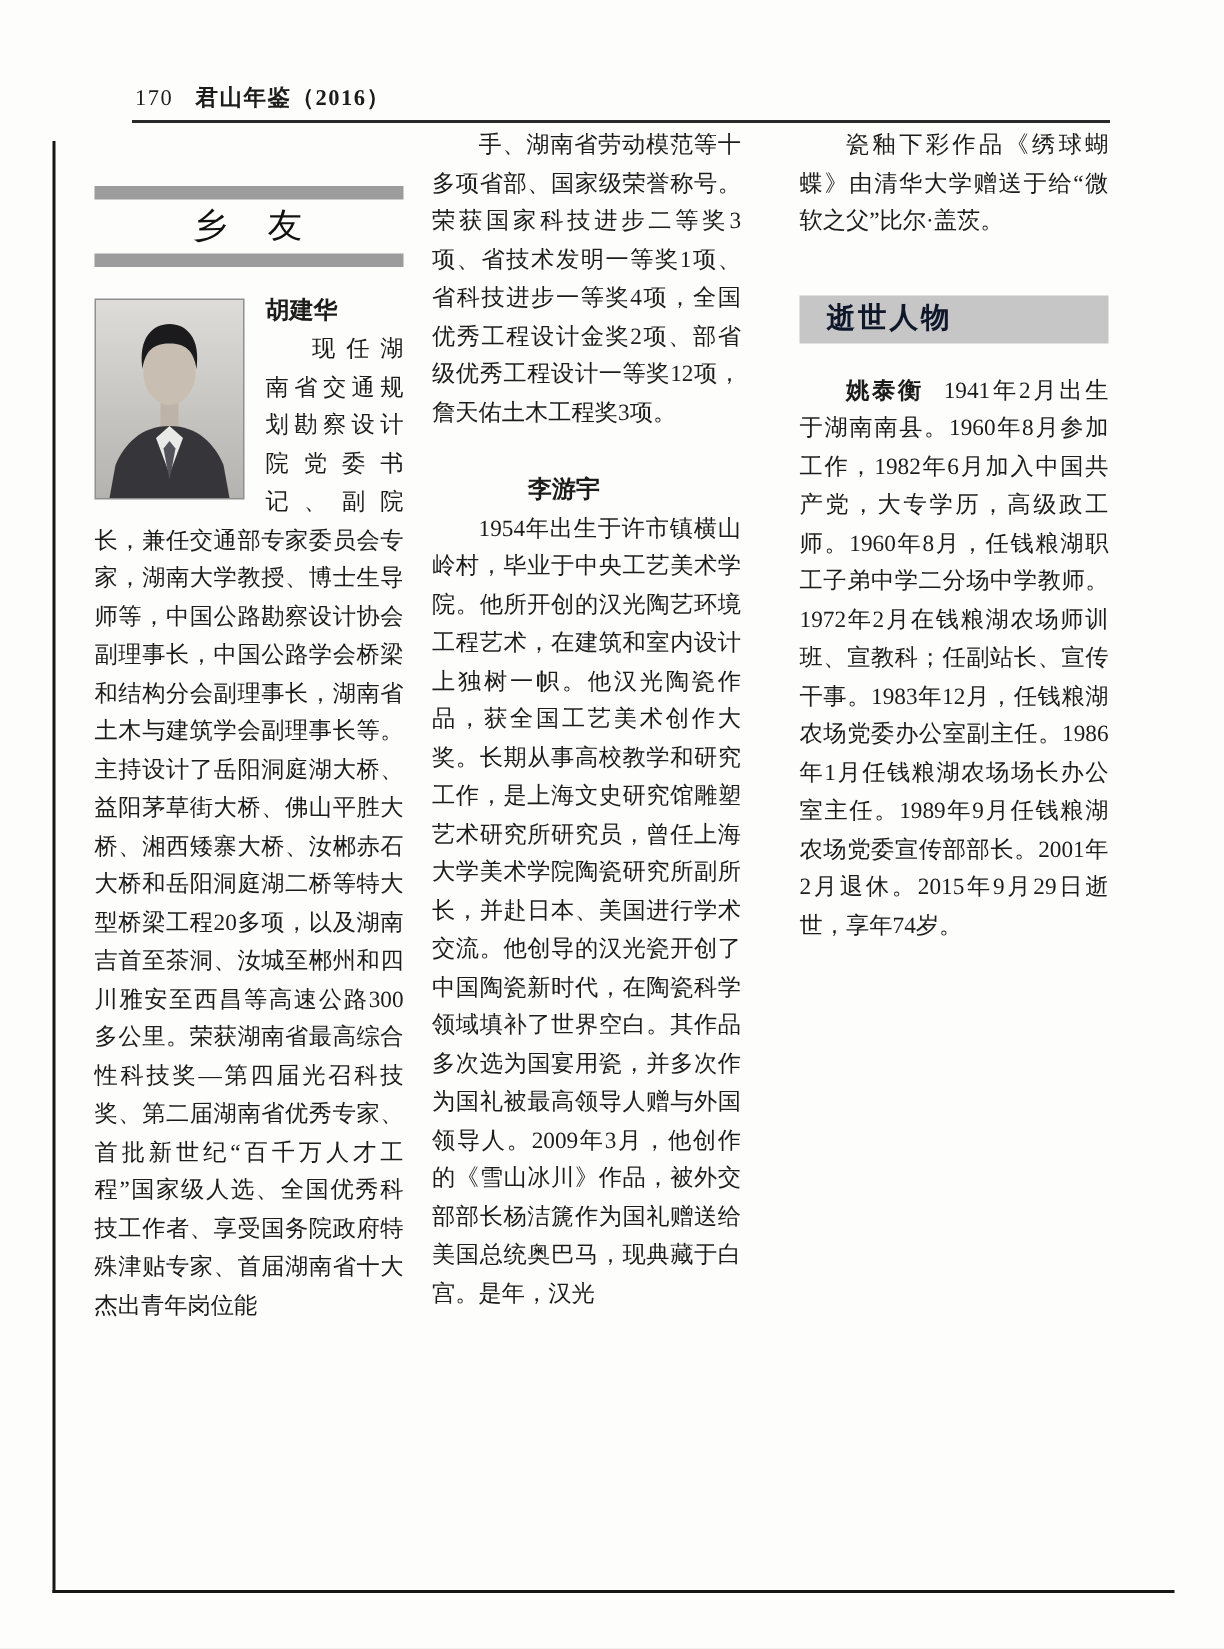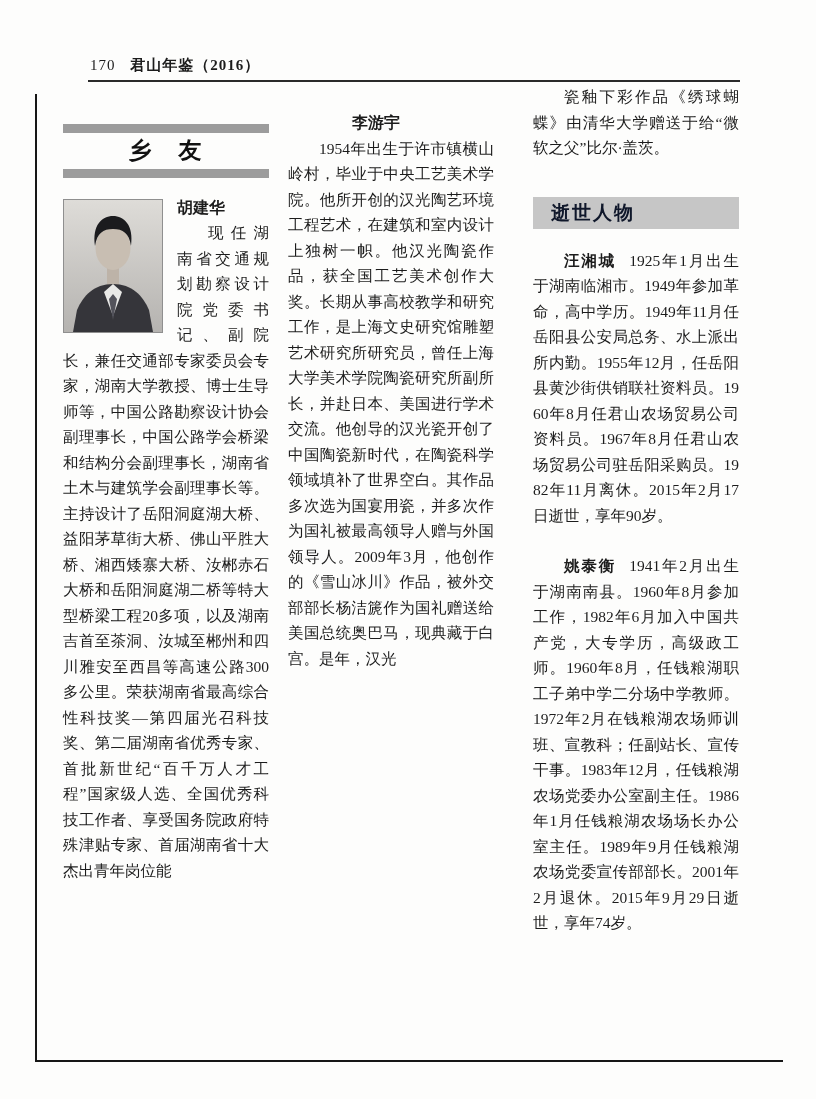--- a/index.html
+++ b/index.html
@@ -28,21 +28,21 @@
   .col3 { left:533px; top:84px; }
 
   .col p { margin:0; text-indent:2em; }
 
   
   .section-title-block { margin:6px 0 17px 0; }
   .decor-bar { height:9px; background:#9c9c9c; }
   .section-title {
     margin:5px 0; text-align:center;
     font-family:"Liberation Sans","DejaVu Sans",sans-serif;
-    font-size:23px; font-weight:bold; letter-spacing:2px; color:#111;
+    font-size:23px; font-weight:normal; letter-spacing:2px; color:#111;
   }
 
   
   .photo { float:left; width:100px; height:134px; margin:4px 14px 8px 0;
            border:1px solid #8f8f8f; box-sizing:border-box; overflow:hidden; }
   .photo svg { display:block; }
   .pname { font-weight:bold; font-size:16px; line-height:25.5px; }
 
   
   .pname2 { font-weight:bold; font-size:16px; line-height:25.5px;
@@ -97,31 +97,29 @@
           <ellipse cx="49" cy="48" rx="17.5" ry="22" fill="#c8beb2"></ellipse>
           <path d="M31 46 C 28 25 38 16 49 16 C 60 16 70 25 67 46 C 65 33 59 29 49 29 C 39 29 33 33 31 46 Z" fill="#1b1b1e"></path>
         </svg>
       </div>
       <div class="pname">胡建华</div>
       <p>现任湖南省交通规划勘察设计院党委书记、副院长，兼任交通部专家委员会专家，湖南大学教授、博士生导师等，中国公路勘察设计协会副理事长，中国公路学会桥梁和结构分会副理事长，湖南省土木与建筑学会副理事长等。主持设计了岳阳洞庭湖大桥、益阳茅草街大桥、佛山平胜大桥、湘西矮寨大桥、汝郴赤石大桥和岳阳洞庭湖二桥等特大型桥梁工程20多项，以及湖南吉首至茶洞、汝城至郴州和四川雅安至西昌等高速公路300多公里。荣获湖南省最高综合性科技奖—第四届光召科技奖、第二届湖南省优秀专家、首批新世纪“百千万人才工程”国家级人选、全国优秀科技工作者、享受国务院政府特殊津贴专家、首届湖南省十大杰出青年岗位能</p>
     </div>
   </section>
 
   <section class="col col2">
+    <p>手、湖南省劳动模范等十多项省部、国家级荣誉称号。荣获国家科技进步二等奖3项、省技术发明一等奖1项、省科技进步一等奖4项，全国优秀工程设计金奖2项、部省级优秀工程设计一等奖12项，詹天佑土木工程奖3项。</p>
     <div class="pname2">李游宇</div>
     <p>1954年出生于许市镇横山岭村，毕业于中央工艺美术学院。他所开创的汉光陶艺环境工程艺术，在建筑和室内设计上独树一帜。他汉光陶瓷作品，获全国工艺美术创作大奖。长期从事高校教学和研究工作，是上海文史研究馆雕塑艺术研究所研究员，曾任上海大学美术学院陶瓷研究所副所长，并赴日本、美国进行学术交流。他创导的汉光瓷开创了中国陶瓷新时代，在陶瓷科学领域填补了世界空白。其作品多次选为国宴用瓷，并多次作为国礼被最高领导人赠与外国领导人。2009年3月，他创作的《雪山冰川》作品，被外交部部长杨洁篪作为国礼赠送给美国总统奥巴马，现典藏于白宫。是年，汉光</p>
   </section>
 
   <section class="col col3">
     <p>瓷釉下彩作品《绣球蝴蝶》由清华大学赠送于给“微软之父”比尔·盖茨。</p>
 
     <div class="obit-header">逝世人物</div>
 
-    <p class="obit">
-      <span class="obit-name">汪湘城</span><span>1925年1月出生于湖南临湘市。1949年参加革命，高中学历。1949年11月任岳阳县公安局总务、水上派出所内勤。1955年12月，任岳阳县黄沙街供销联社资料员。1960年8月任君山农场贸易公司资料员。1967年8月任君山农场贸易公司驻岳阳采购员。1982年11月离休。2015年2月17日逝世，享年90岁。</span>
-    </p>
 
     <p class="obit">
       <span class="obit-name">姚泰衡</span><span>1941年2月出生于湖南南县。1960年8月参加工作，1982年6月加入中国共产党，大专学历，高级政工师。1960年8月，任钱粮湖职工子弟中学二分场中学教师。1972年2月在钱粮湖农场师训班、宣教科；任副站长、宣传干事。1983年12月，任钱粮湖农场党委办公室副主任。1986年1月任钱粮湖农场场长办公室主任。1989年9月任钱粮湖农场党委宣传部部长。2001年2月退休。2015年9月29日逝世，享年74岁。</span>
     </p>
   </section>
 
 </div>
 
 </body></html>

